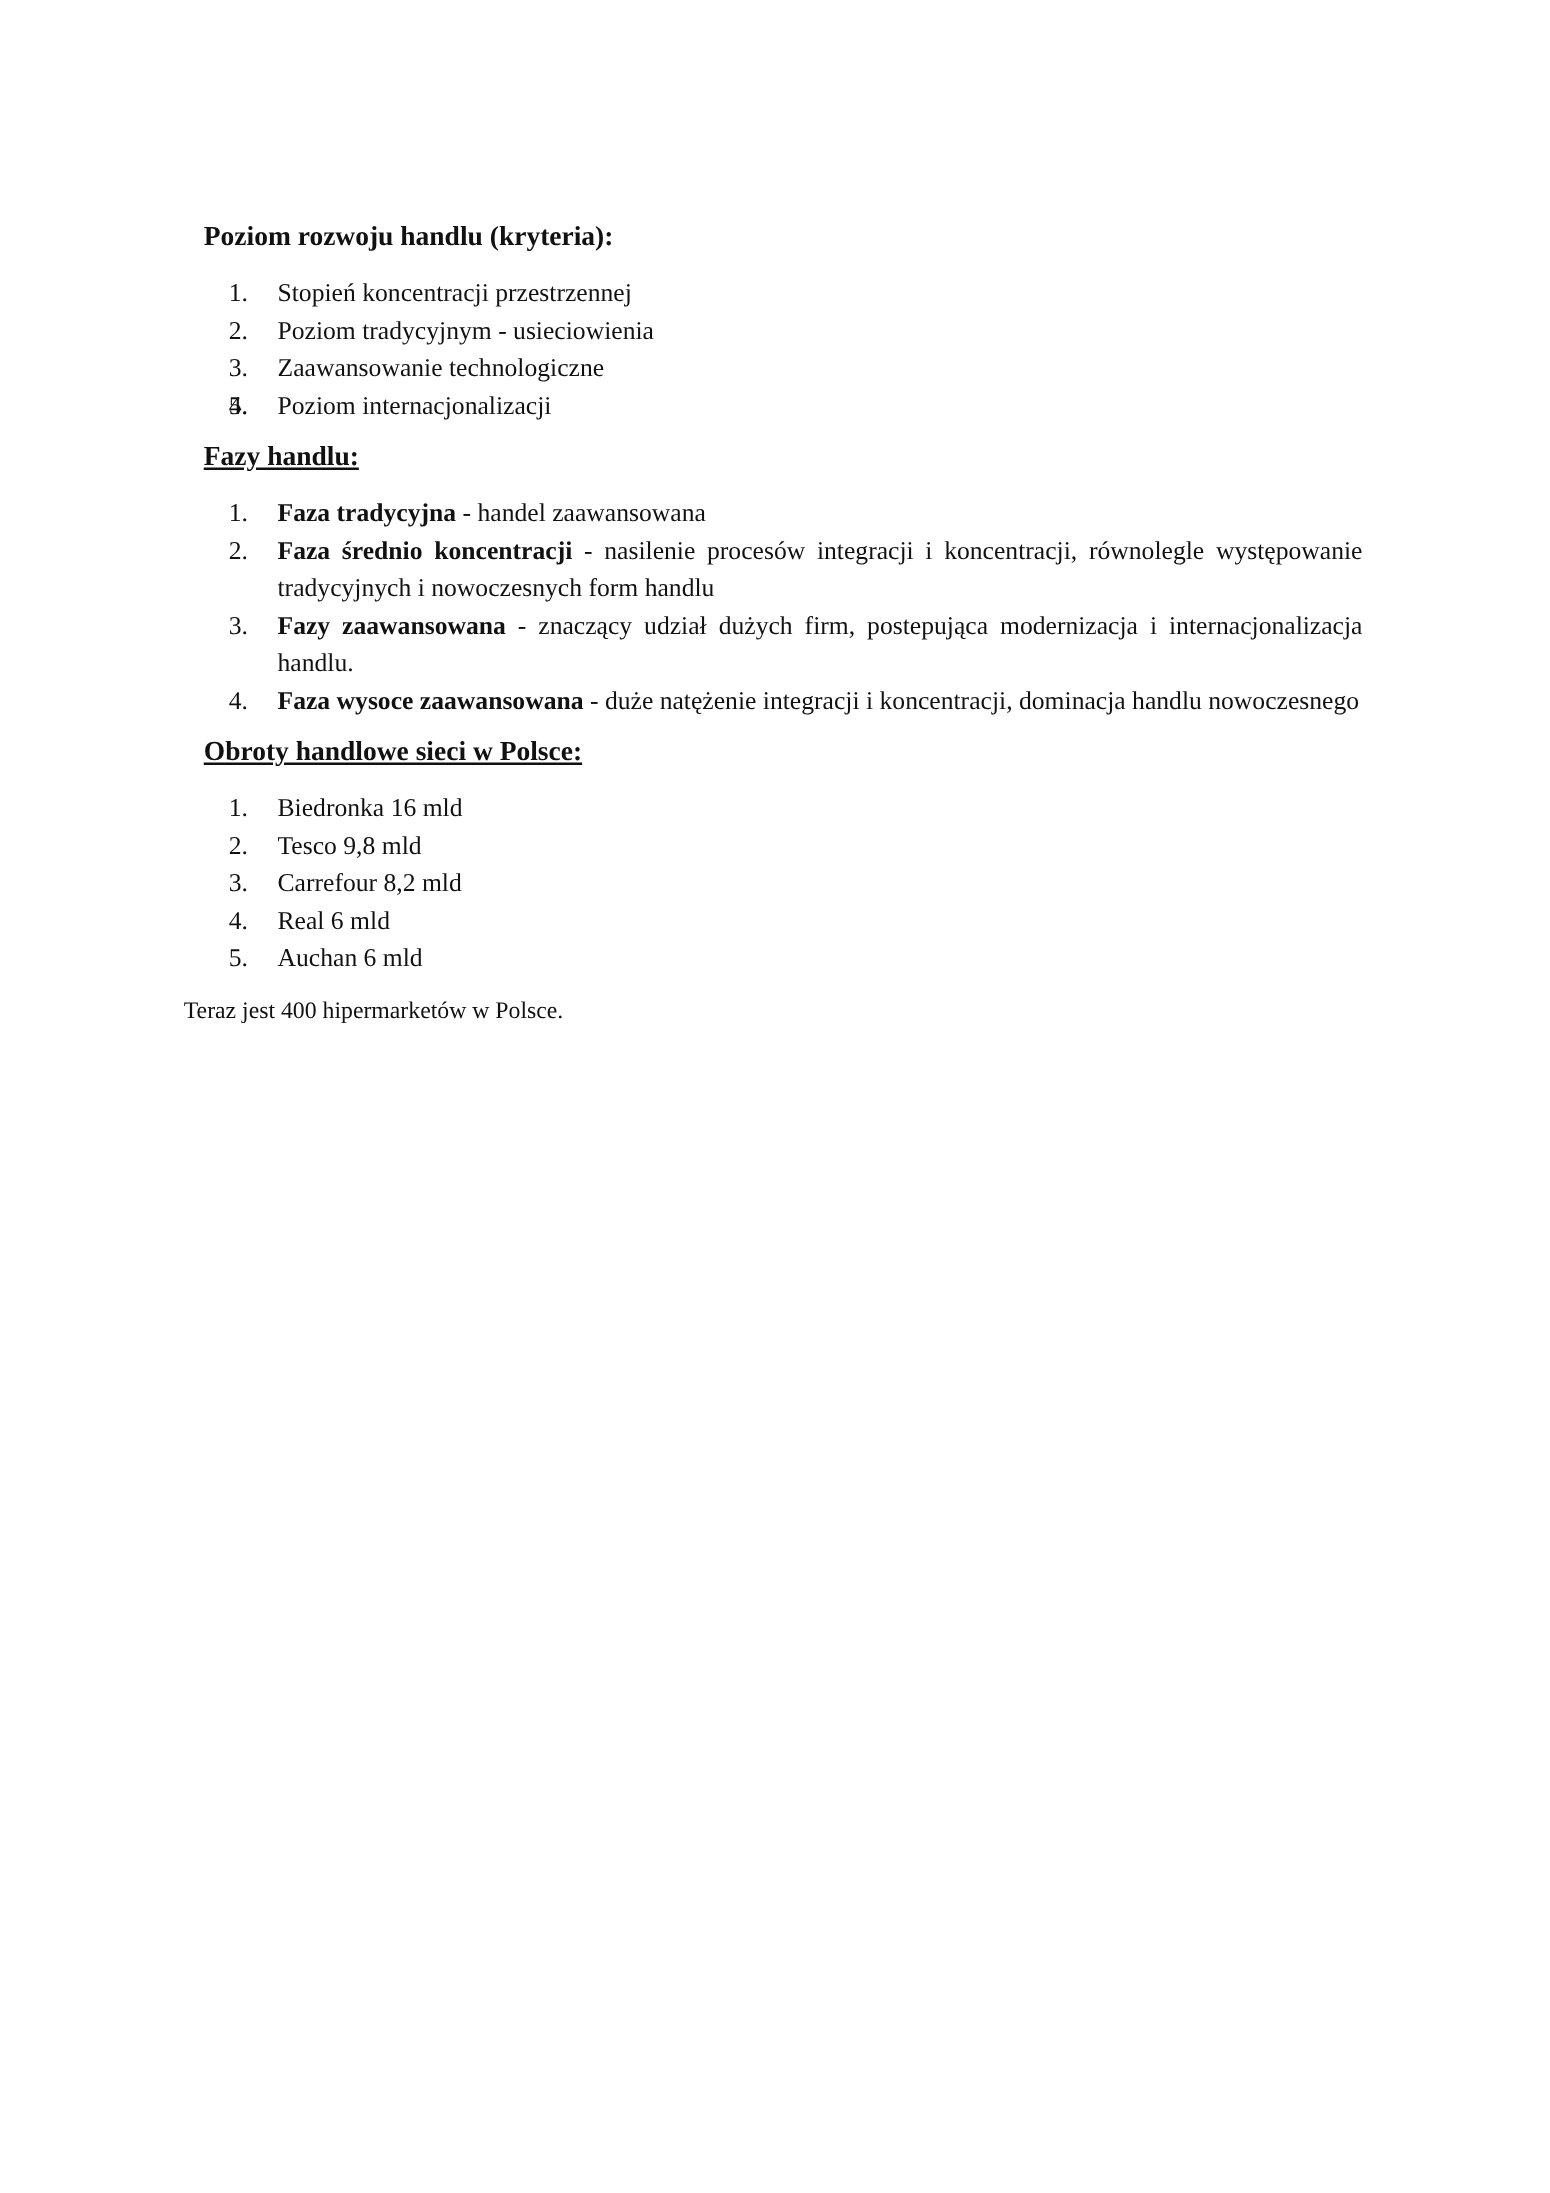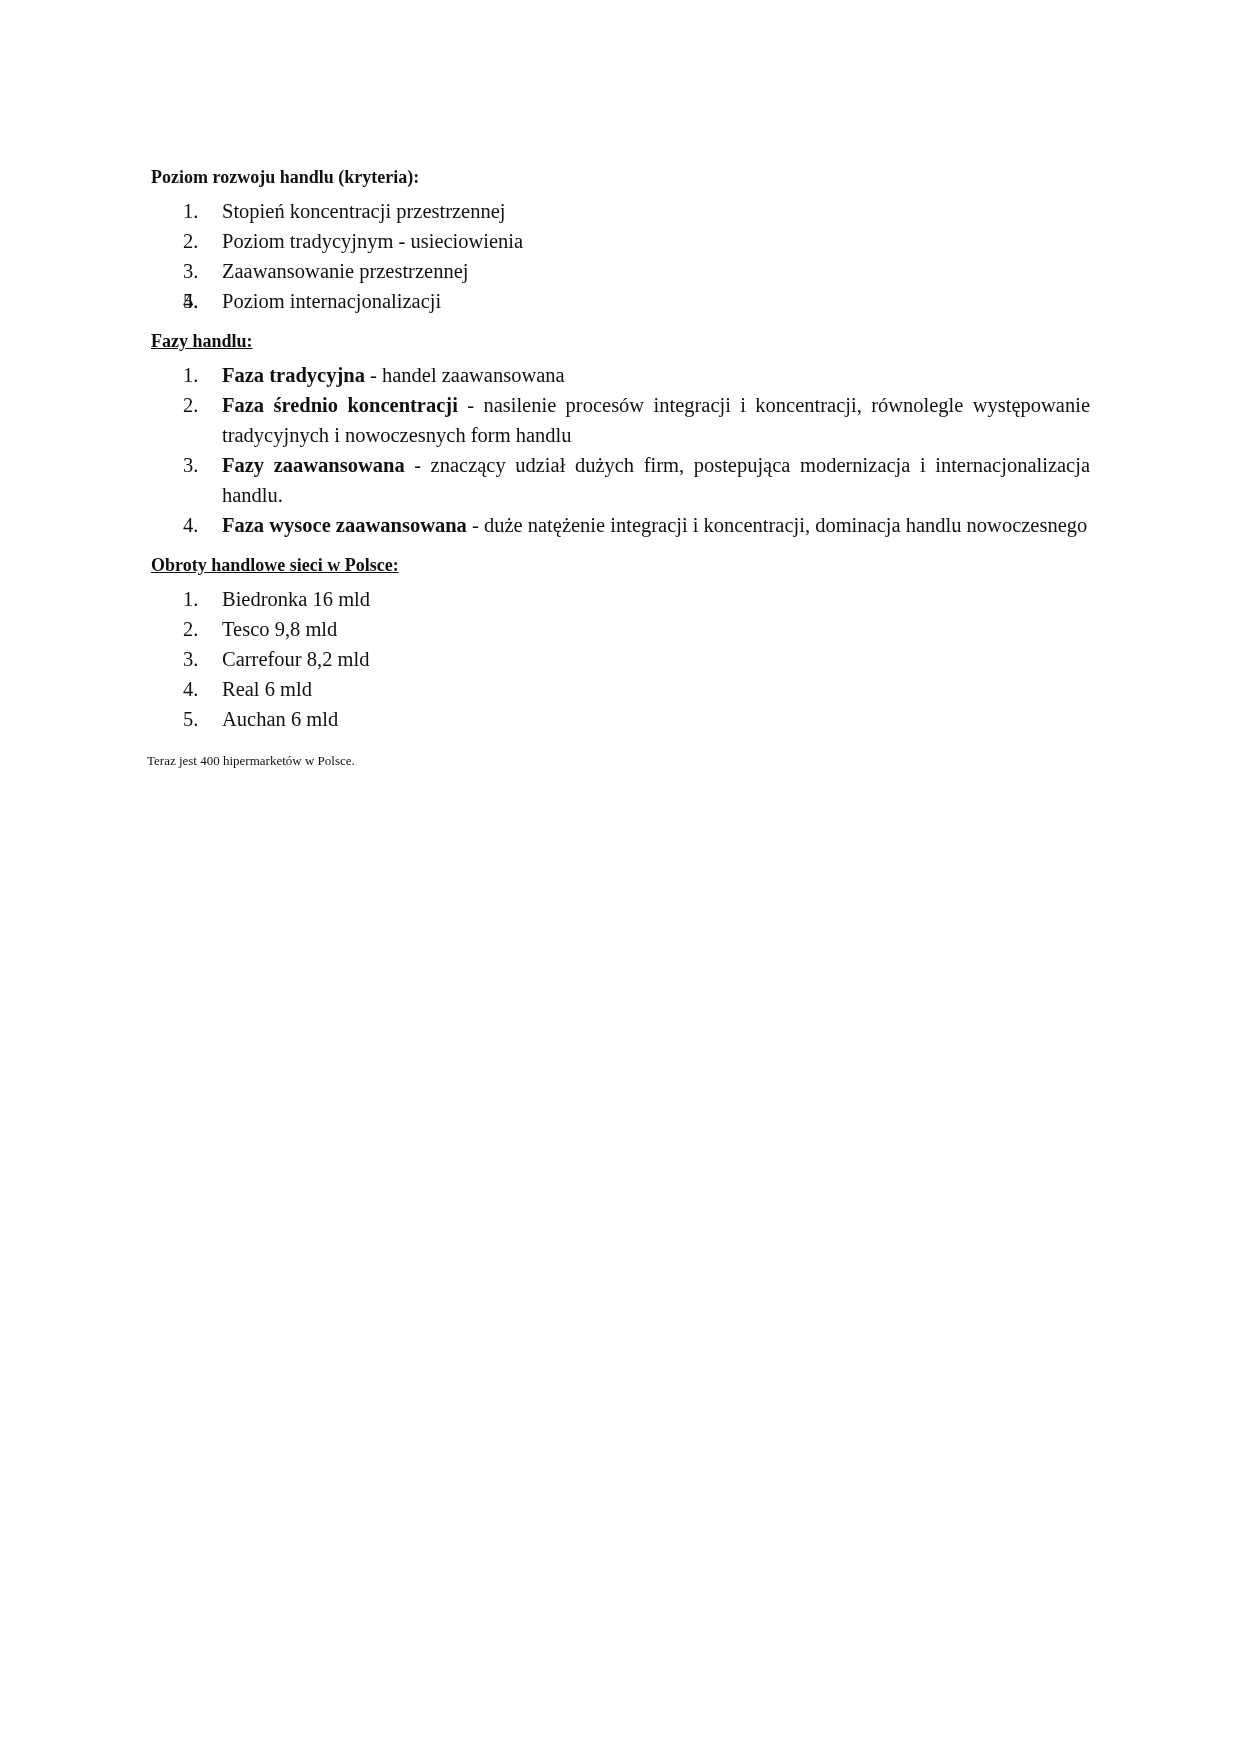--- a/index.html
+++ b/index.html
@@ -1,35 +1,35 @@
 <!DOCTYPE html>
 <html><head>
 <meta charset="utf-8">
 <style>
   html, body { margin: 0; padding: 0; background: #ffffff; }
   body { width: 1240px; height: 1754px; position: relative; overflow: hidden;
          font-family: "Liberation Serif", "DejaVu Serif", serif; color: #111; }
   .page { position: absolute; left: 147px; top: 158px; width: 943px; }
-  .heading { font-weight: bold; font-size: 18px; line-height: 30px; margin: 4px; }
+  .heading { font-weight: bold; font-size: 22px; line-height: 30px; margin: 16px; }
   .heading.spaced { margin-top: 10px; text-decoration: underline; }
   ol { list-style: none; margin: 0; padding: 0; }
   li { position: relative; padding-left: 75px; font-size: 20.5px; line-height: 30px; text-align: justify; }
   li .num { position: absolute; left: 36px; top: 0; }
   li b { font-weight: bold; }
-  .note { font-size: 13px; line-height: 30px; margin-top: 12px; }
+  .note { font-size: 19px; line-height: 30px; margin-top: 12px; }
 </style>
 </head>
 <body>
 
 <div class="page">
   <p class="heading">Poziom rozwoju handlu (kryteria):</p>
   <ol>
     <li><span class="num">1.</span><span>Stopień koncentracji przestrzennej</span></li>
     <li><span class="num">2.</span><span>Poziom tradycyjnym - usieciowienia</span></li>
-    <li><span class="num">3.</span><span>Zaawansowanie przestrzennej</span></li>
+    <li><span class="num">3.</span><span>Zaawansowanie technologiczne</span></li>
     <li><span class="num">4.</span></li>
     <li><span class="num">5.</span><span>Poziom internacjonalizacji</span></li>
   </ol>
 
   <p class="heading spaced">Fazy handlu:</p>
   <ol>
     <li><span class="num">1.</span><b>Faza tradycyjna</b><span> - handel zaawansowana</span></li>
     <li><span class="num">2.</span><b>Faza średnio koncentracji</b><span> - nasilenie procesów integracji i koncentracji, równolegle występowanie  tradycyjnych i  nowoczesnych form handlu</span></li>
     <li><span class="num">3.</span><b>Fazy zaawansowana</b><span> - znaczący udział dużych firm, postepująca modernizacja i internacjonalizacja handlu.</span></li>
     <li><span class="num">4.</span><b>Faza wysoce zaawansowana</b><span> - duże natężenie integracji i koncentracji,  dominacja handlu nowoczesnego</span></li>

